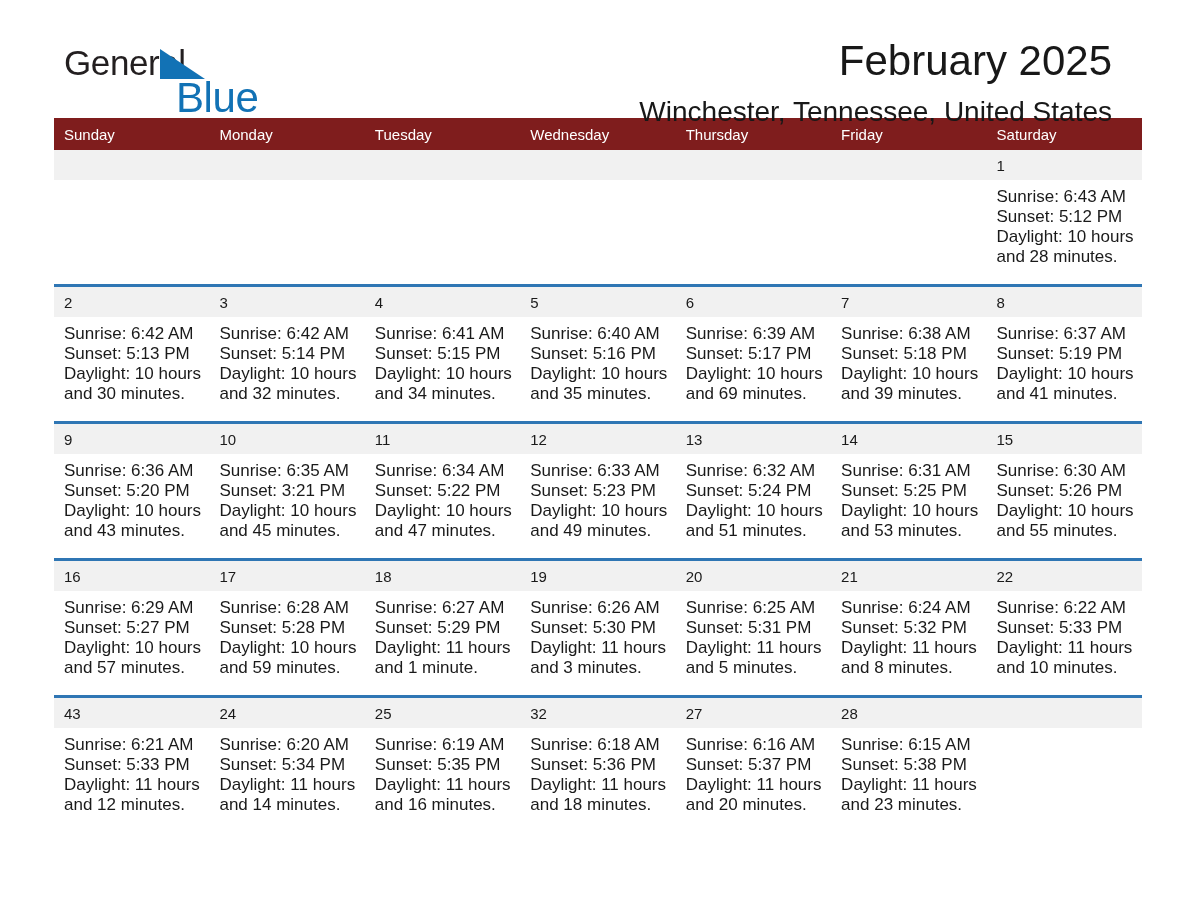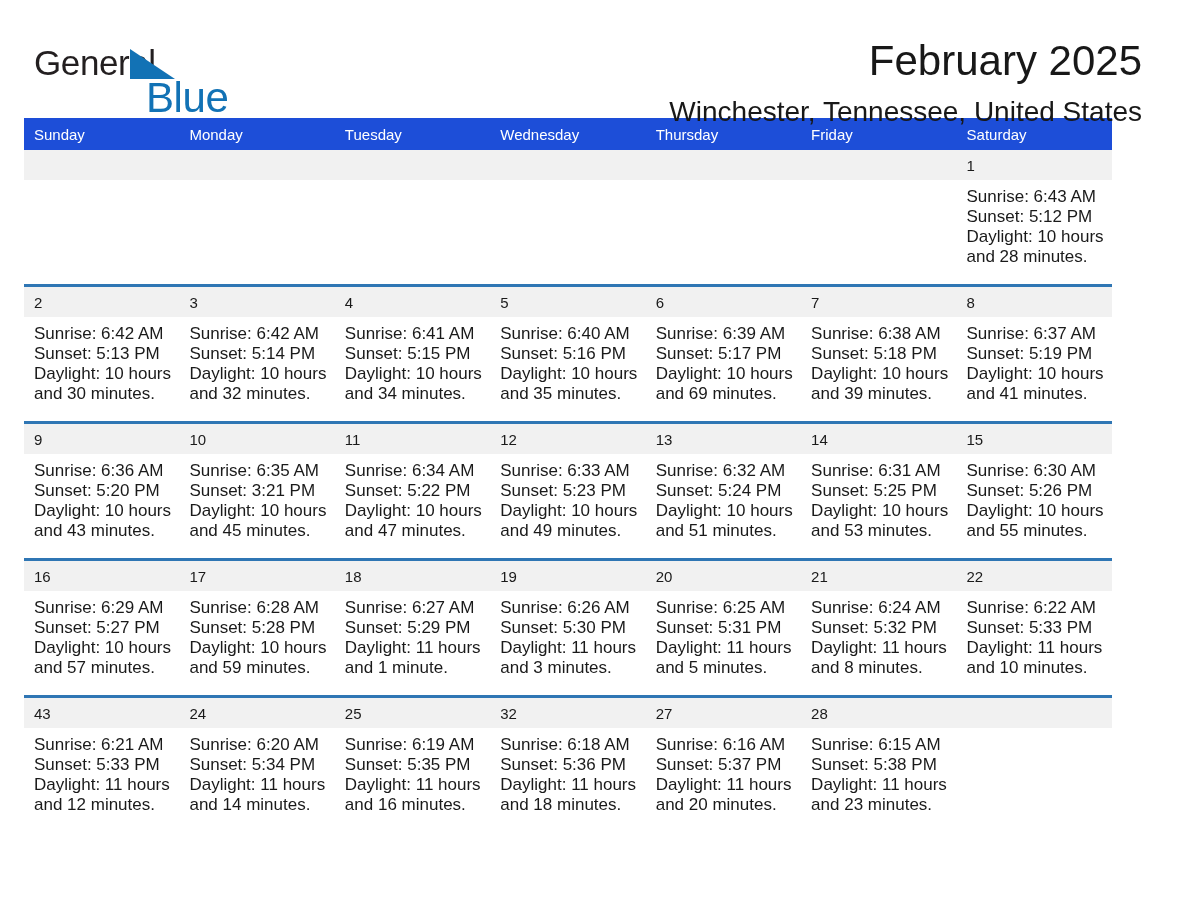--- a/index.html
+++ b/index.html
@@ -13,21 +13,21 @@
     height: 918px;
     font-family: "Liberation Sans", sans-serif;
     color: #1a1a1a;
     overflow: hidden;
   }
   .page {
     position: relative;
     width: 1188px;
     height: 918px;
     box-sizing: border-box;
-    padding: 0 24px;
+    padding: 0 54px;
   }
 
   
   .header {
     position: relative;
     height: 118px;
   }
   .brand {
     position: absolute;
     left: 10px;
@@ -90,21 +90,21 @@
     color: #181818;
   }
 
   
   .calendar {
     width: 1088px;
     border-collapse: collapse;
     table-layout: fixed;
   }
   .calendar thead th {
-    background: #1d4ed8;
+    background: #7f1d1d;
     color: #ffffff;
     font-size: 15px;
     font-weight: 400;
     text-align: left;
     padding: 7px 0 7px 10px;
     height: 18px;
     vertical-align: middle;
   }
   .calendar tbody tr.week {
     border-top: 3px solid #2f76b4;

